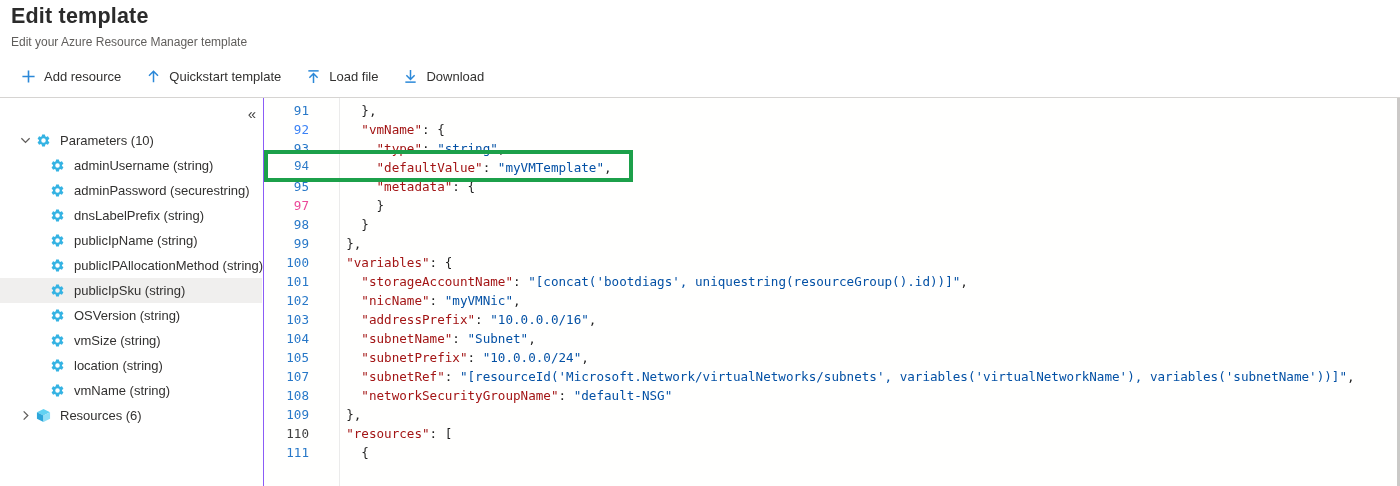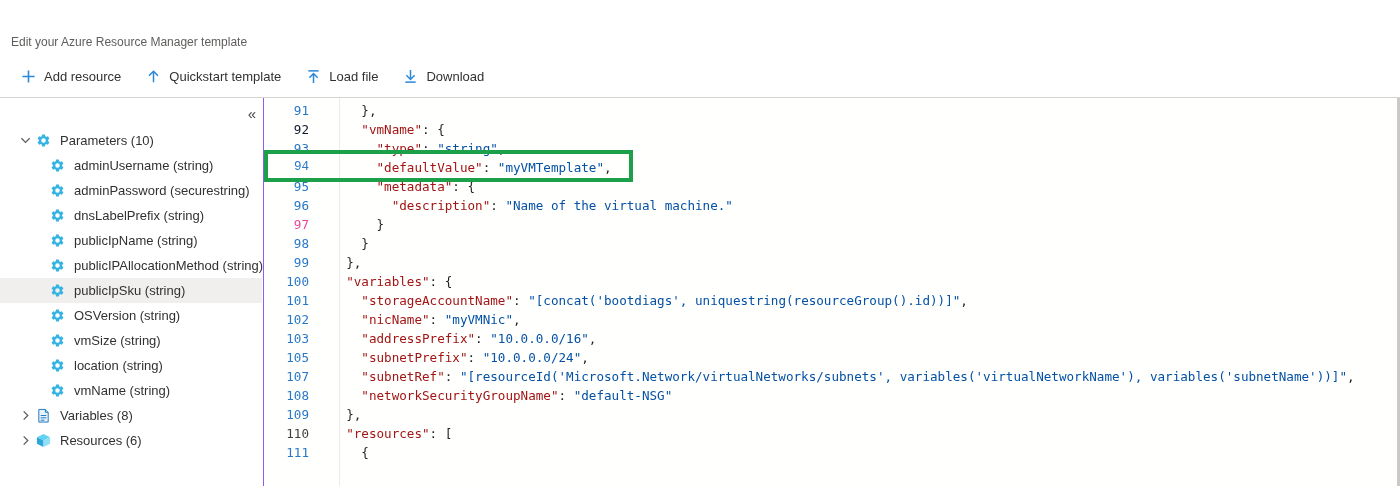--- a/index.html
+++ b/index.html
@@ -39,20 +39,21 @@
   .gutter { width:55px; flex:0 0 55px; text-align:right; padding-right:10px; user-select:none; }
   .code-text { padding-left:12px; }
   .indent-guide { position:absolute; left:75px; top:0; bottom:0; width:1px; background:#ebebeb; }
   
   .line-highlight-box { position:absolute; left:264px; top:150px; width:369px; height:32px; border:4px solid #1ca04a; pointer-events:none; z-index:5; background:transparent; }
 </style>
 </head>
 <body>
 
 <div class="page">
+  <div class="page-title">Edit template</div>
   <div class="page-subtitle">Edit your Azure Resource Manager template</div>
 
   <div class="toolbar">
       <button class="tb-item">
         <span class="tb-ic">
           <svg viewBox="0 0 16 16">
             <path d="M8 1.5v13M1.5 8h13" stroke="#2b88d8" stroke-width="1.7" fill="none"></path>
           </svg>
         </span>
         <span class="tb-label">Add resource</span>
@@ -185,35 +186,20 @@
           <span class="tree-label">location (string)</span>
         </div>
         <div class="tree-row">
           <span class="chev lvl1"></span>
           <span class="node-ic">
             <svg viewBox="0 0 24 24">
               <path fill="#35b3e3" d="M19.14 12.94c.04-.3.06-.61.06-.94s-.02-.64-.07-.94l2.03-1.58a.49.49 0 0 0 .12-.61l-1.92-3.32a.49.49 0 0 0-.59-.22l-2.39.96c-.5-.38-1.03-.7-1.62-.94l-.36-2.54a.48.48 0 0 0-.48-.41h-3.84c-.24 0-.43.17-.47.41l-.36 2.54c-.59.24-1.13.57-1.62.94l-2.39-.96a.49.49 0 0 0-.59.22L2.74 8.87c-.12.21-.08.47.12.61l2.03 1.58c-.05.3-.09.63-.09.94s.02.64.07.94l-2.03 1.58a.49.49 0 0 0-.12.61l1.92 3.32c.12.22.37.29.59.22l2.39-.96c.5.38 1.03.7 1.62.94l.36 2.54c.05.24.24.41.48.41h3.84c.24 0 .44-.17.47-.41l.36-2.54c.59-.24 1.13-.56 1.62-.94l2.39.96c.22.08.47 0 .59-.22l1.92-3.32a.49.49 0 0 0-.12-.61l-2.01-1.58zM12 15.6A3.6 3.6 0 1 1 12 8.4a3.6 3.6 0 0 1 0 7.2z"></path>
             </svg>
           </span>
           <span class="tree-label">vmName (string)</span>
-        </div>
-        <div class="tree-row">
-          <span class="chev lvl0">
-            <svg viewBox="0 0 12 12" width="11" height="11">
-              <path d="M4 1.5 8.5 6 4 10.5" stroke="#605e5c" stroke-width="1.4" fill="none"></path>
-            </svg>
-          </span>
-          <span class="node-ic">
-            <svg viewBox="0 0 16 16">
-              <path d="M3 1.5h7l3 3V15H3z" fill="#e7f2fb" stroke="#1a74bc" stroke-width="1"></path>
-              <path d="M10 1.5v3h3" fill="#bcdcf5" stroke="#1a74bc" stroke-width="1"></path>
-              <path d="M5 8h6M5 10.5h6M5 13h4" stroke="#1a74bc" stroke-width="1"></path>
-            </svg>
-          </span>
-          <span class="tree-label">Variables (8)</span>
         </div>
         <div class="tree-row">
           <span class="chev lvl0">
             <svg viewBox="0 0 12 12" width="11" height="11">
               <path d="M4 1.5 8.5 6 4 10.5" stroke="#605e5c" stroke-width="1.4" fill="none"></path>
             </svg>
           </span>
           <span class="node-ic">
             <svg viewBox="0 0 16 16">
               <polygon points="8,1 15,4.5 8,8 1,4.5" fill="#62d2f2"></polygon>
@@ -223,32 +209,32 @@
           </span>
           <span class="tree-label">Resources (6)</span>
         </div>
       </div>
   </div>
 
   <div class="editor">
     <div class="indent-guide"></div>
     <div class="code-lines">
         <div class="code-line"><span class="gutter" style="color: rgb(40, 120, 200);">91</span><span class="code-text"><span style="color: rgb(31, 31, 31);">    },</span></span></div>
-        <div class="code-line"><span class="gutter" style="color: #0f172a;">92</span><span class="code-text"><span style="color: rgb(31, 31, 31);">    </span><span style="color: rgb(163, 21, 21);">"vmName"</span><span style="color: rgb(31, 31, 31);">: {</span></span></div>
+        <div class="code-line"><span class="gutter" style="color: #3b82f6;">92</span><span class="code-text"><span style="color: rgb(31, 31, 31);">    </span><span style="color: rgb(163, 21, 21);">"vmName"</span><span style="color: rgb(31, 31, 31);">: {</span></span></div>
         <div class="code-line"><span class="gutter" style="color: rgb(40, 120, 200);">93</span><span class="code-text"><span style="color: rgb(31, 31, 31);">      </span><span style="color: rgb(163, 21, 21);">"type"</span><span style="color: rgb(31, 31, 31);">: </span><span style="color: rgb(4, 81, 165);">"string"</span><span style="color: rgb(31, 31, 31);">,</span></span></div>
         <div class="code-line"><span class="gutter" style="color: rgb(40, 120, 200); font-family: Liberation Mono, monospace;">94</span><span class="code-text"><span style="color: rgb(31, 31, 31);">      </span><span style="color: rgb(163, 21, 21);">"defaultValue"</span><span style="color: rgb(31, 31, 31);">: </span><span style="color: rgb(4, 81, 165);">"myVMTemplate"</span><span style="color: rgb(31, 31, 31);">,</span></span></div>
         <div class="code-line"><span class="gutter" style="color: rgb(40, 120, 200);">95</span><span class="code-text"><span style="color: rgb(31, 31, 31);">      </span><span style="color: rgb(163, 21, 21);">"metadata"</span><span style="color: rgb(31, 31, 31);">: {</span></span></div>
-        <div class="code-line"><span class="gutter" style="color: rgb(40, 120, 200);">96</span><span class="code-text"><span style="color: rgb(31, 31, 31);">        </span><span style="color: rgb(163, 21, 21);">"description"</span><span style="color: rgb(31, 31, 31);">: </span><span style="color: rgb(4, 81, 165);">"Name of the virtual machine."</span></span></div>
         <div class="code-line"><span class="gutter" style="color: #ec4899;">97</span><span class="code-text"><span style="color: rgb(31, 31, 31);">      }</span></span></div>
         <div class="code-line"><span class="gutter" style="color: rgb(40, 120, 200);">98</span><span class="code-text"><span style="color: rgb(31, 31, 31);">    }</span></span></div>
         <div class="code-line"><span class="gutter" style="color: rgb(40, 120, 200);">99</span><span class="code-text"><span style="color: rgb(31, 31, 31);">  },</span></span></div>
         <div class="code-line"><span class="gutter" style="color: rgb(40, 120, 200);">100</span><span class="code-text"><span style="color: rgb(31, 31, 31);">  </span><span style="color: rgb(163, 21, 21);">"variables"</span><span style="color: rgb(31, 31, 31);">: {</span></span></div>
         <div class="code-line"><span class="gutter" style="color: rgb(40, 120, 200);">101</span><span class="code-text"><span style="color: rgb(31, 31, 31);">    </span><span style="color: rgb(163, 21, 21);">"storageAccountName"</span><span style="color: rgb(31, 31, 31);">: </span><span style="color: rgb(4, 81, 165);">"[concat('bootdiags', uniquestring(resourceGroup().id))]"</span><span style="color: rgb(31, 31, 31);">,</span></span></div>
         <div class="code-line"><span class="gutter" style="color: rgb(40, 120, 200);">102</span><span class="code-text"><span style="color: rgb(31, 31, 31);">    </span><span style="color: rgb(163, 21, 21);">"nicName"</span><span style="color: rgb(31, 31, 31);">: </span><span style="color: rgb(4, 81, 165);">"myVMNic"</span><span style="color: rgb(31, 31, 31);">,</span></span></div>
         <div class="code-line"><span class="gutter" style="color: rgb(40, 120, 200);">103</span><span class="code-text"><span style="color: rgb(31, 31, 31);">    </span><span style="color: rgb(163, 21, 21);">"addressPrefix"</span><span style="color: rgb(31, 31, 31);">: </span><span style="color: rgb(4, 81, 165);">"10.0.0.0/16"</span><span style="color: rgb(31, 31, 31);">,</span></span></div>
+        <div class="code-line"><span class="gutter" style="color: rgb(40, 120, 200);">104</span><span class="code-text"><span style="color: rgb(31, 31, 31);">    </span><span style="color: rgb(163, 21, 21);">"subnetName"</span><span style="color: rgb(31, 31, 31);">: </span><span style="color: rgb(4, 81, 165);">"Subnet"</span><span style="color: rgb(31, 31, 31);">,</span></span></div>
         <div class="code-line"><span class="gutter" style="color: rgb(40, 120, 200);">105</span><span class="code-text"><span style="color: rgb(31, 31, 31);">    </span><span style="color: rgb(163, 21, 21);">"subnetPrefix"</span><span style="color: rgb(31, 31, 31);">: </span><span style="color: rgb(4, 81, 165);">"10.0.0.0/24"</span><span style="color: rgb(31, 31, 31);">,</span></span></div>
         <div class="code-line"><span class="gutter" style="color: rgb(40, 120, 200);">107</span><span class="code-text"><span style="color: rgb(31, 31, 31);">    </span><span style="color: rgb(163, 21, 21);">"subnetRef"</span><span style="color: rgb(31, 31, 31);">: </span><span style="color: rgb(4, 81, 165);">"[resourceId('Microsoft.Network/virtualNetworks/subnets', variables('virtualNetworkName'), variables('subnetName'))]"</span><span style="color: rgb(31, 31, 31);">,</span></span></div>
         <div class="code-line"><span class="gutter" style="color: rgb(40, 120, 200);">108</span><span class="code-text"><span style="color: rgb(31, 31, 31);">    </span><span style="color: rgb(163, 21, 21);">"networkSecurityGroupName"</span><span style="color: rgb(31, 31, 31);">: </span><span style="color: rgb(4, 81, 165);">"default-NSG"</span></span></div>
         <div class="code-line"><span class="gutter" style="color: rgb(40, 120, 200);">109</span><span class="code-text"><span style="color: rgb(31, 31, 31);">  },</span></span></div>
         <div class="code-line"><span class="gutter" style="color: #404040;">110</span><span class="code-text"><span style="color: rgb(31, 31, 31);">  </span><span style="color: rgb(163, 21, 21);">"resources"</span><span style="color: rgb(31, 31, 31);">: [</span></span></div>
         <div class="code-line"><span class="gutter" style="color: rgb(40, 120, 200);">111</span><span class="code-text"><span style="color: rgb(31, 31, 31);">    {</span></span></div>
       </div>
   </div>
 
   <div class="line-highlight-box" style="border-color: rgb(28, 160, 74);"></div>

